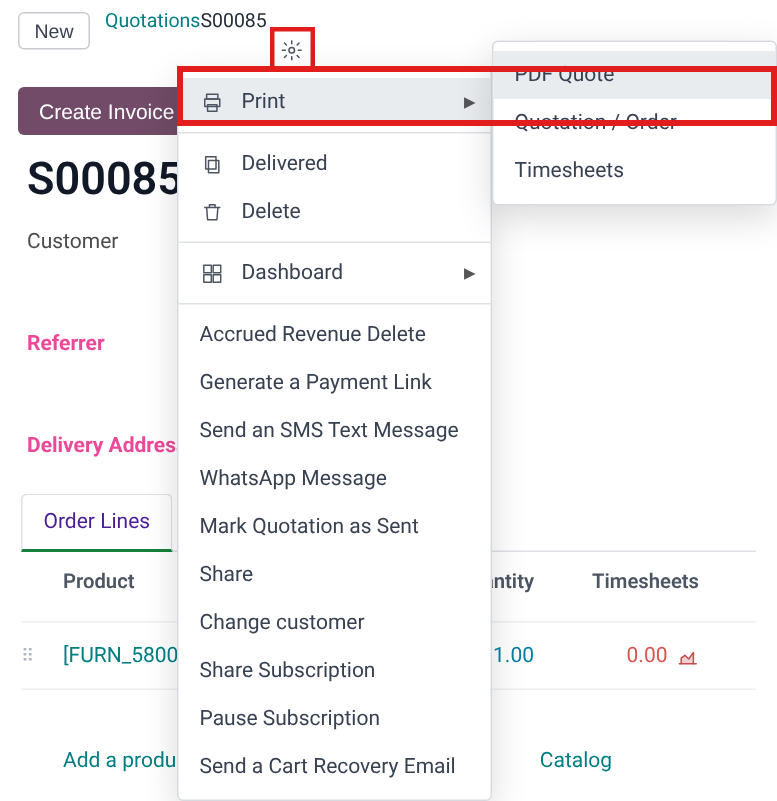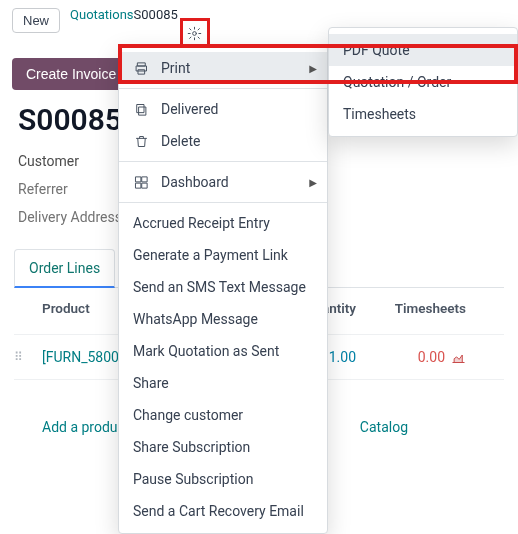--- a/index.html
+++ b/index.html
@@ -86,40 +86,40 @@
     color: #111827;
     padding: 2px 18px 10px 18px;
   }
 
   
   .form-grid {
     padding: 0 18px;
   }
   .form-row { display: flex; align-items: center; padding: 6px 0; font-size: 14px; color: var(--muted); }
   .form-label { width: 160px; }
-  .bold { font-weight: 400; color: #737373; }
+  .bold { font-weight: 700; color: #ec4899; margin-top: 40px; }
 
   
   .tabs {
     margin: 18px 14px 0 14px;
     border-bottom: 1px solid var(--border);
     display: flex;
   }
   .tab {
     padding: 10px 14px;
     font-size: 14px;
     color: var(--muted);
     border: 1px solid transparent;
     border-bottom: none;
     cursor: pointer;
   }
   .tab.active {
-    color: #0f766e;
+    color: #4c1d95;
     border-color: var(--border);
-    border-bottom: 2px solid #3b82f6;
+    border-bottom: 2px solid #15803d;
     margin-bottom: -1px;
     background: #fff;
     border-radius: 4px 4px 0 0;
   }
 
   
   .tbl {
     padding: 0 14px;
   }
   .tbl-head, .tbl-row {
@@ -331,21 +331,21 @@
           <rect x="13" y="3" width="8" height="8" fill="#4b5563" stroke="none"></rect>
           <rect x="3" y="13" width="8" height="8" fill="#4b5563" stroke="none"></rect>
           <rect x="13" y="13" width="8" height="8" fill="#4b5563" stroke="none"></rect>
         </svg>
       </span>
     <span>Dashboard</span>
     <span class="caret">▶</span>
   </div>
   <div class="msep"></div>
   <div class="mi noicon">
-      <span>Accrued Receipt Entry</span>
+      <span>Accrued Revenue Delete</span>
     </div>
   <div class="mi noicon">
       <span>Generate a Payment Link</span>
     </div>
   <div class="mi noicon">
       <span>Send an SMS Text Message</span>
     </div>
   <div class="mi noicon">
       <span>WhatsApp Message</span>
     </div>

